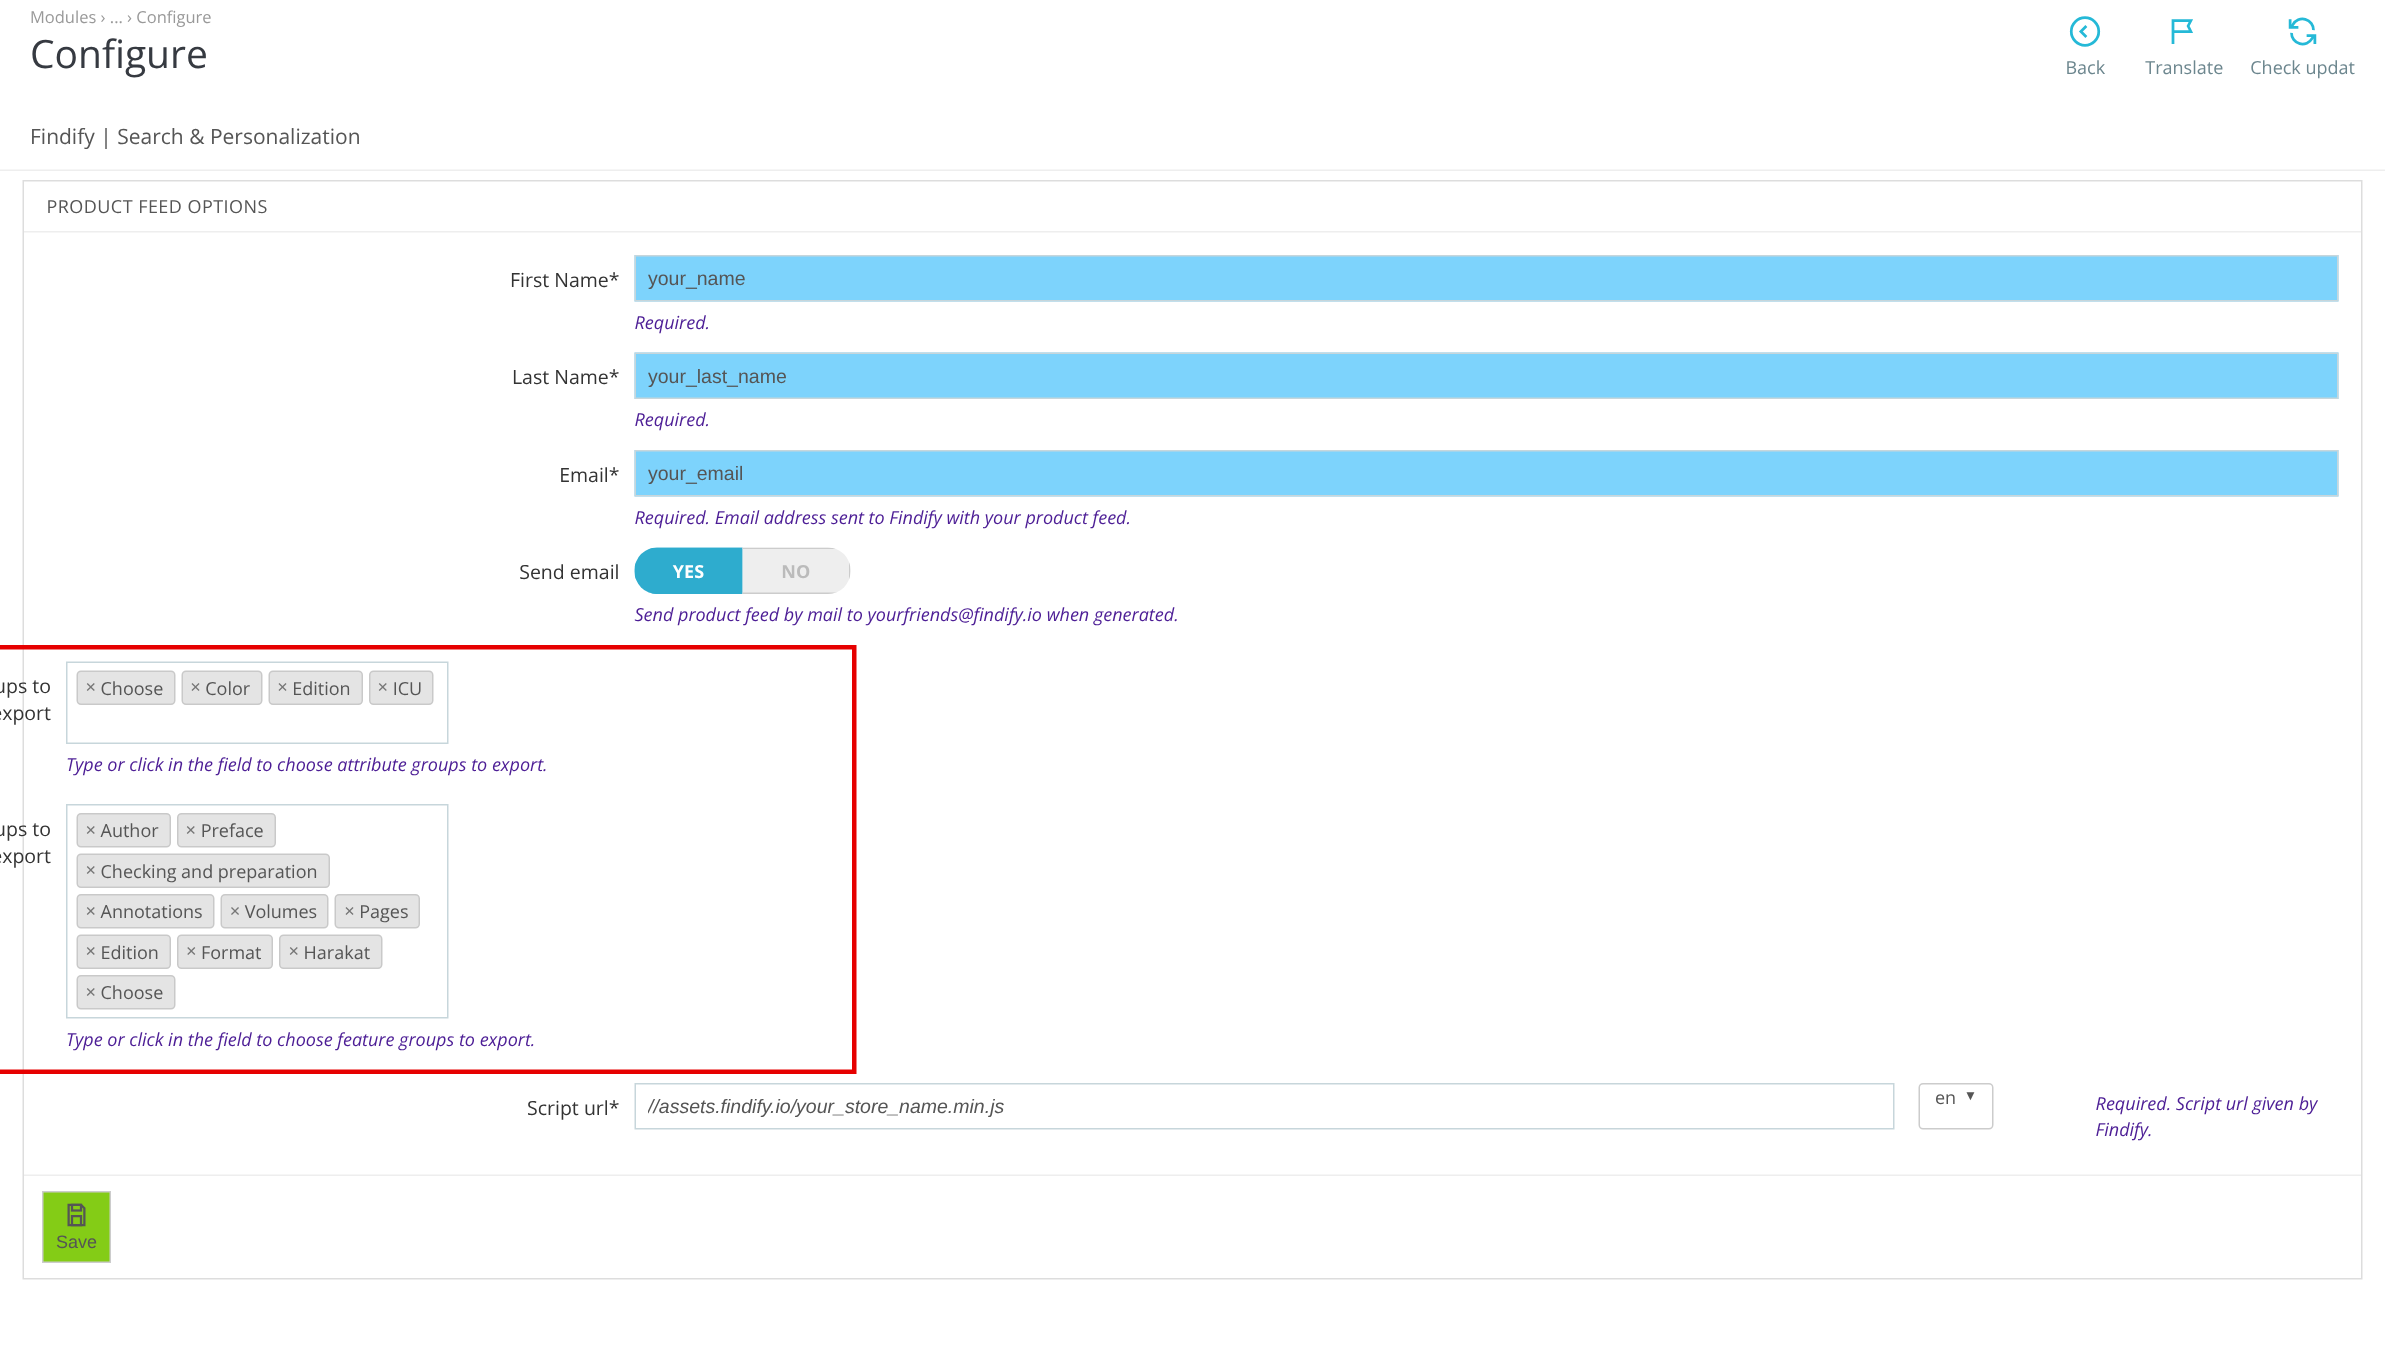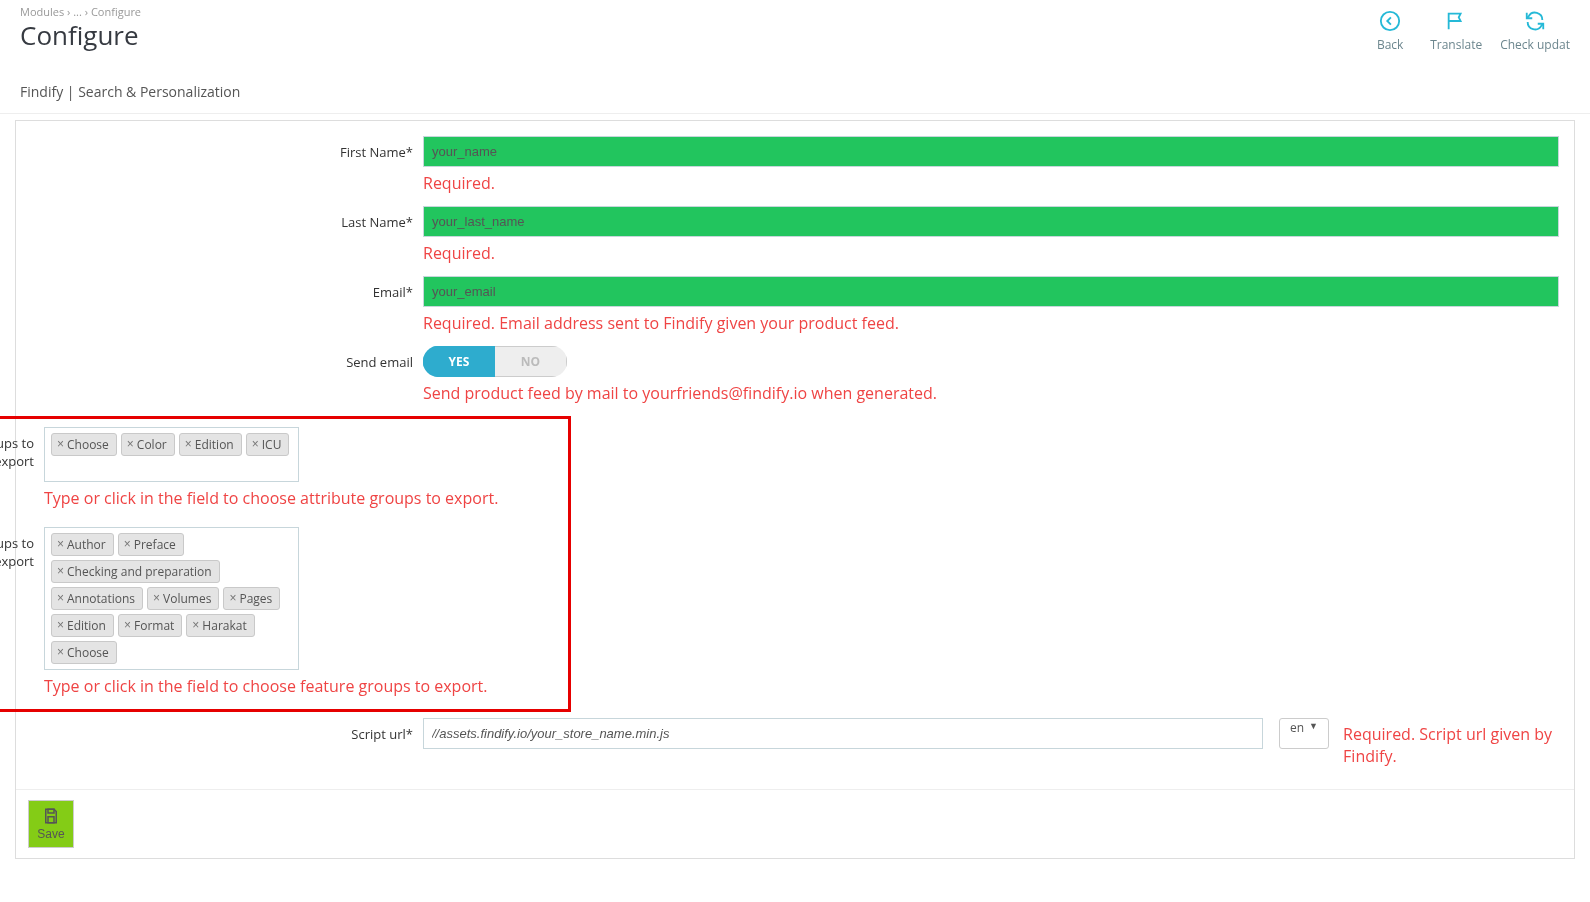--- a/index.html
+++ b/index.html
@@ -82,29 +82,30 @@
   font-size: 13px;
 }
 .form-field {
   flex: 1;
   min-width: 0;
 }
 input.txt {
   width: 100%;
   height: 31px;
   border: 1px solid #c7d6db;
-  background: #22c55e;
+  background: #7dd3fc;
   padding: 4px 8px;
   font-size: 13px;
   color: #555;
 }
 .help {
   margin-top: 5px;
-  font-size: 16px;
-  color: #ef4444;
+  font-style: italic;
+  font-size: 12px;
+  color: #4c1d95;
 }
 .toggle {
   display: inline-flex;
   border-radius: 15px;
   overflow: hidden;
 }
 .toggle-opt {
   width: 72px;
   height: 31px;
   display: flex;
@@ -216,20 +217,21 @@
         <svg viewBox="0 0 24 24" fill="none" stroke="#25b9d7" stroke-width="2">
             <path d="M20 11A8 8 0 0 0 5 7l-2 2M4 13a8 8 0 0 0 15 4l2-2"></path>
             <path d="M3 3v6h6M21 21v-6h-6"></path>
           </svg>
         <span>Check updat</span>
       </div>
     </div>
   </div>
 
   <div class="panel">
+    <div class="panel-heading">PRODUCT FEED OPTIONS</div>
     <div class="panel-body">
 
       <div class="form-row">
         <div class="form-label">First Name*</div>
         <div class="form-field">
           <input class="txt" type="text" value="your_name" style="">
           <div class="help">Required.</div>
         </div>
       </div>
 
@@ -238,21 +240,21 @@
         <div class="form-field">
           <input class="txt" type="text" value="your_last_name" style="">
           <div class="help">Required.</div>
         </div>
       </div>
 
       <div class="form-row">
         <div class="form-label">Email*</div>
         <div class="form-field">
           <input class="txt" type="text" value="your_email" style="">
-          <div class="help">Required. Email address sent to Findify given your product feed.</div>
+          <div class="help">Required. Email address sent to Findify with your product feed.</div>
         </div>
       </div>
 
       <div class="form-row">
         <div class="form-label">Send email</div>
         <div class="form-field">
           <div class="toggle">
             <div class="toggle-opt yes">YES</div>
             <div class="toggle-opt no">NO</div>
           </div>

